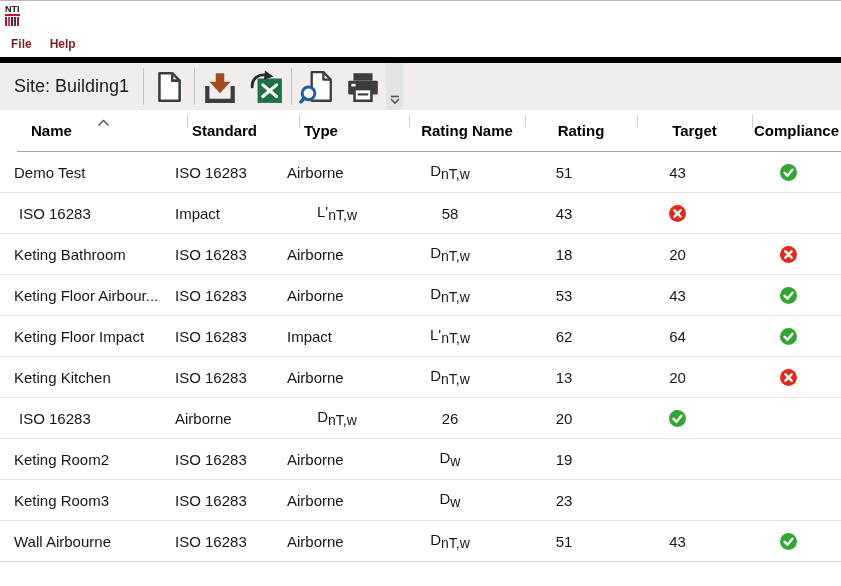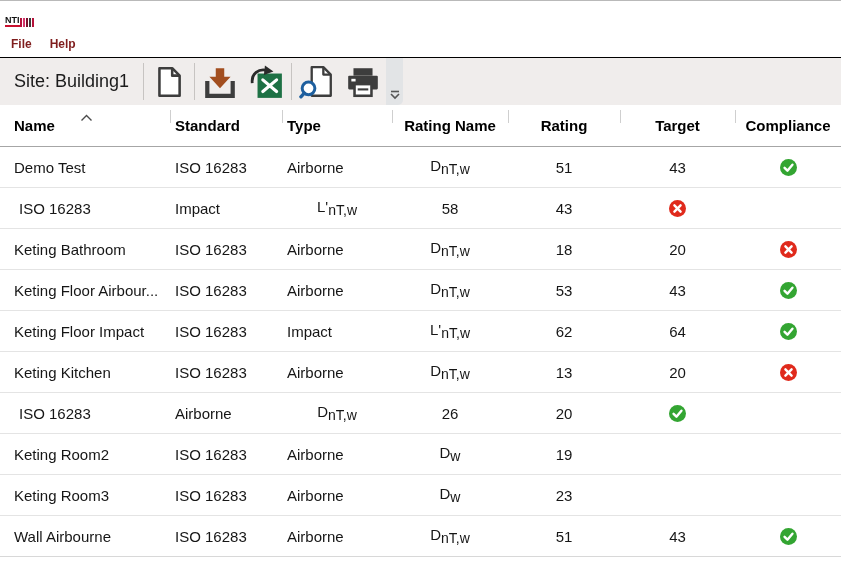--- a/index.html
+++ b/index.html
@@ -4,43 +4,43 @@
 <style>
   html,body { margin:0; padding:0; }
   body {
     width:841px; height:586px; overflow:hidden;
     font-family:"Liberation Sans","DejaVu Sans",sans-serif;
     background:#ffffff; color:#161616; font-size:15px;
     border-top:1px solid #b9b9b9; box-sizing:border-box;
   }
   
   .titlebar { height:30px; display:flex; align-items:center; padding-left:5px; background:#fff; }
-  .applogo { width:24px; height:22px; margin-right:7px; display:flex; flex-direction:row; align-items:flex-end; }
+  .applogo { width:24px; height:22px; margin-right:7px; display:flex; flex-direction:column; align-items:flex-start; }
   .applogo .nti-text { font-size:9px; font-weight:bold; line-height:9px; color:#111; letter-spacing:0; border-bottom:2px solid #c8102e; padding-bottom:0px; }
   .applogo .bars { display:flex; height:9px; margin-top:1px; }
   .applogo .bars i { display:block; width:2px; margin-right:1px; }
   .title-text { font-size:15px; color:#1a1a1a; }
   
   .menubar { height:26px; display:flex; align-items:center; background:#fff; padding-left:2px; }
   .menu-item { padding:3px 9px; font-size:12px; color:#7f1d1d; cursor:default;font-weight:bold; }
   
-  .toolbar-row { height:47px; background:#f0edec; display:flex; align-items:stretch; border-top:1px solid #000000; }
+  .toolbar-row { height:47px; background:#f0edec; display:flex; align-items:stretch; border-top:6px solid #000000; }
   .site-label { font-size:18px; color:#1b1b1b; display:flex; align-items:center; padding:0 12px 0 14px; }
   .tb-sep { width:1px; background:#c7c4c2; margin:5px 2px; }
   .tb-btn { width:46px; display:flex; align-items:center; justify-content:center; cursor:default; }
   .tb-btn svg { display:block; }
   .overflow-strip { width:17px; background:#e2e4e6; display:flex; flex-direction:column; justify-content:flex-end; align-items:center; padding-bottom:5px; border-radius:0 0 5px 0; }
   
   .grid { background:#fff; }
   .grid-header, .grid-row {
     display:grid;
     grid-template-columns:156px 112px 110px 116px 112px 115px 1fr;
     padding-left:14px; align-items:center;
   }
-  .grid-header { height:42px; border-bottom:1px solid #a6a6a6; box-sizing:border-box; }
+  .grid-header { height:42px; border-bottom:1px solid #a6a6a6; box-sizing:border-box;margin-left:17px; }
   .hcell { position:relative; height:100%; display:flex; align-items:center; font-weight:600; color:#000; }
   .hcell.hc-center { justify-content:center; }
   .hcell .colsep { position:absolute; left:0; top:5px; width:1px; height:13px; background:#cfcfcf; }
   .sort-caret { position:absolute; top:3px; left:66px; }
   .grid-row { height:41px; border-bottom:1px solid #e4e4e4; box-sizing:border-box; }
   .grid-row:last-child { border-bottom:1px solid #d8d8d8; }
   .cell { white-space:nowrap; overflow:hidden; }
   .c-standard, .c-type { padding-left:5px; }
   .c-rating-name, .c-rating, .c-target, .c-compliance { text-align:center; }
   .rn-sub { font-size:14px; vertical-align:-3px; }

